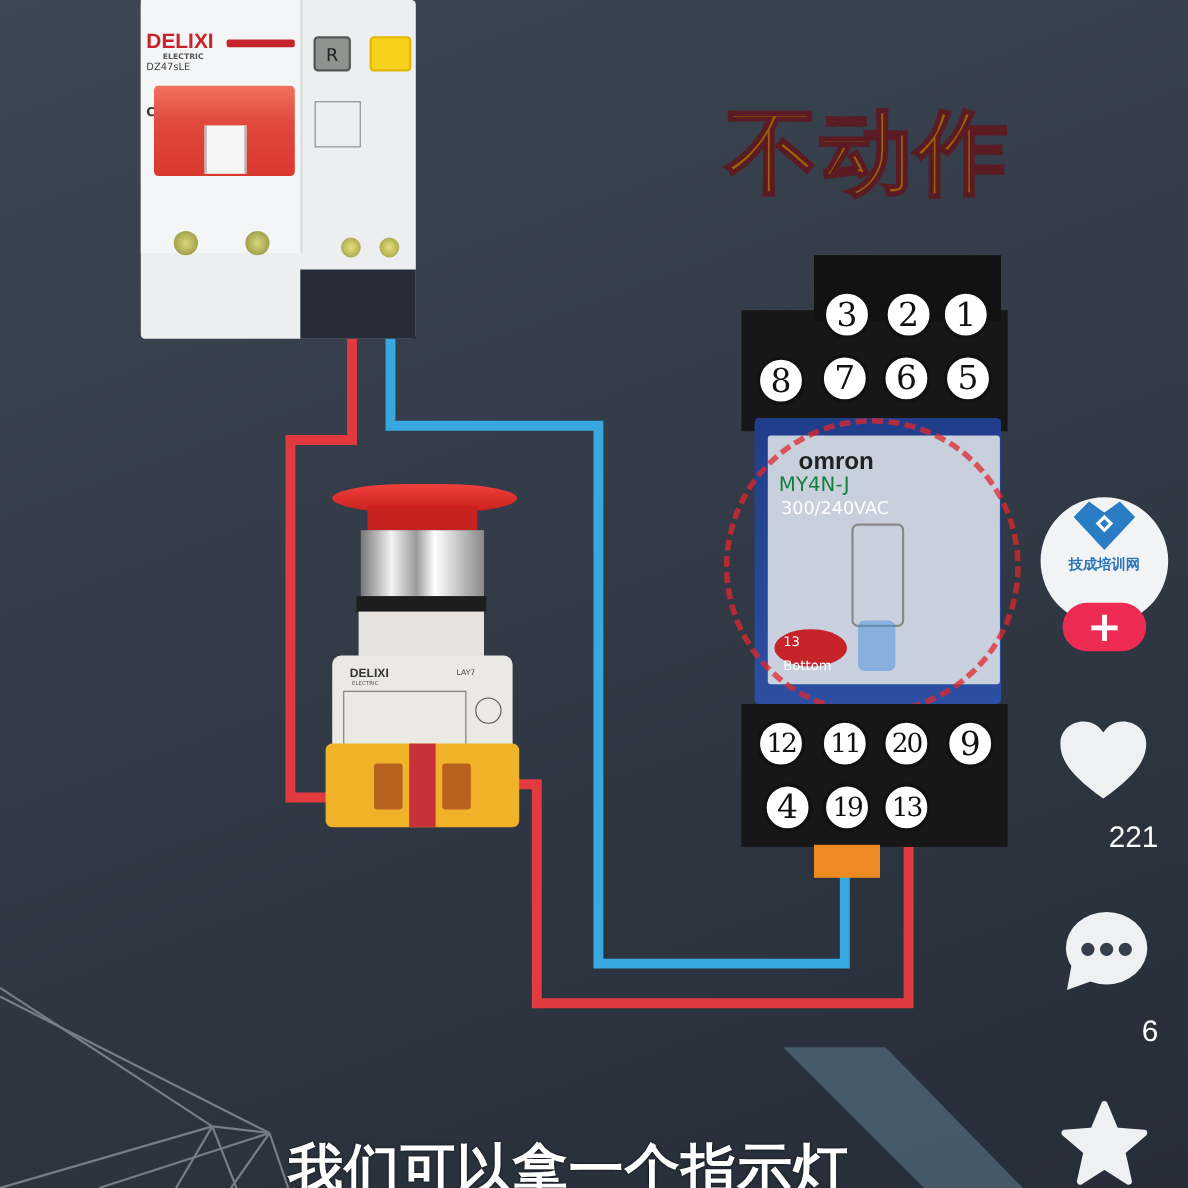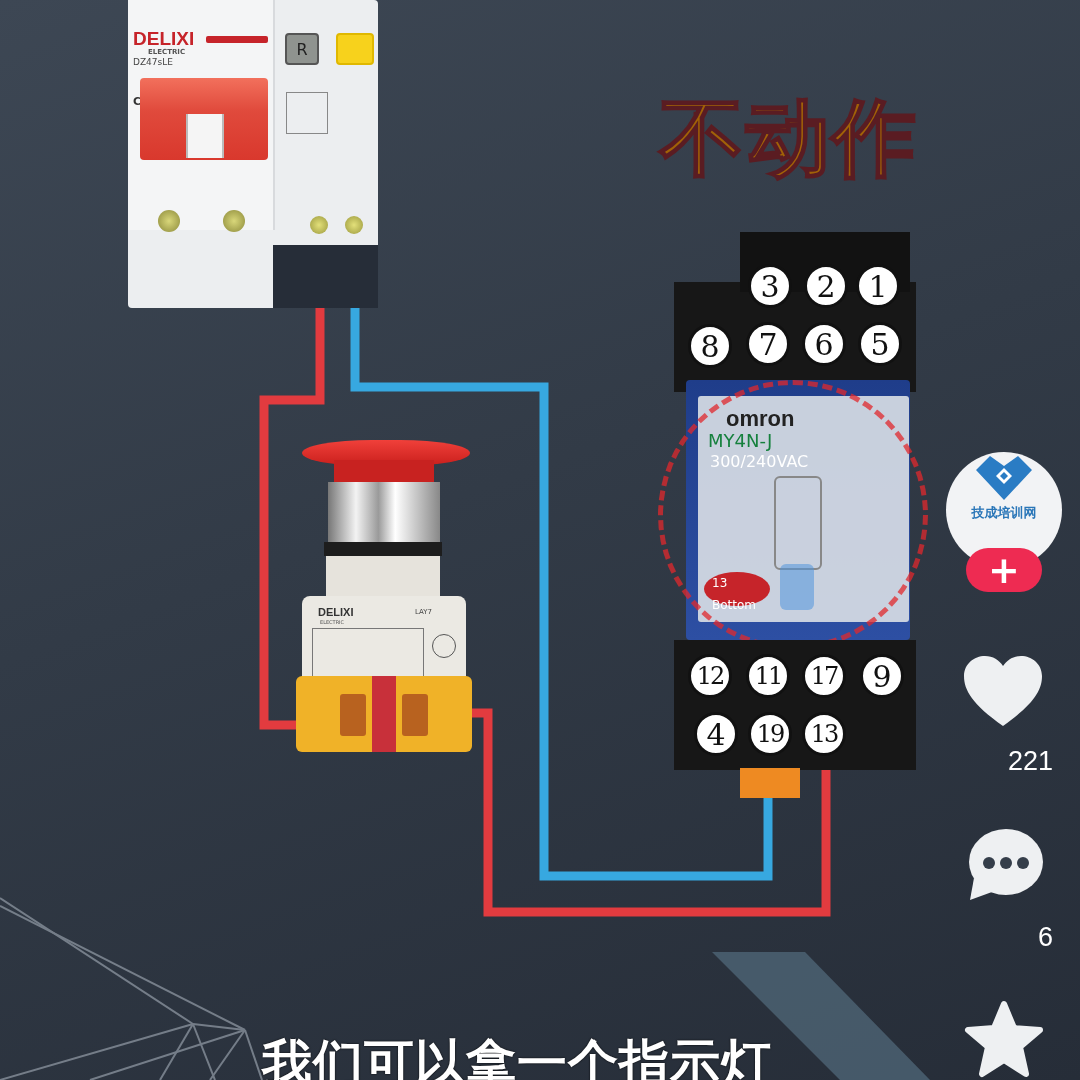--- a/index.html
+++ b/index.html
@@ -119,21 +119,21 @@
   <div class="term" style="left:78px;top:52px;">3</div>
   <div class="term" style="left:134px;top:52px;">2</div>
   <div class="term" style="left:186px;top:52px;">1</div>
   <div class="term" style="left:18px;top:112px;">8</div>
   <div class="term" style="left:76px;top:110px;">7</div>
   <div class="term" style="left:132px;top:110px;">6</div>
   <div class="term" style="left:188px;top:110px;">5</div>
 
   <div class="term two" style="left:18px;top:442px;">12</div>
   <div class="term two" style="left:76px;top:442px;">11</div>
-  <div class="term two" style="left:132px;top:442px;">17</div>
+  <div class="term two" style="left:132px;top:442px;">20</div>
   <div class="term" style="left:190px;top:442px;">9</div>
   <div class="term" style="left:24px;top:500px;">4</div>
   <div class="term two" style="left:78px;top:500px;">19</div>
   <div class="term two" style="left:132px;top:500px;">13</div>
 </div>
 
 <div class="abs caption">我们可以拿一个指示灯</div>
 
 <div class="abs avatar">
   <svg width="64" height="50" viewBox="0 0 64 50">

